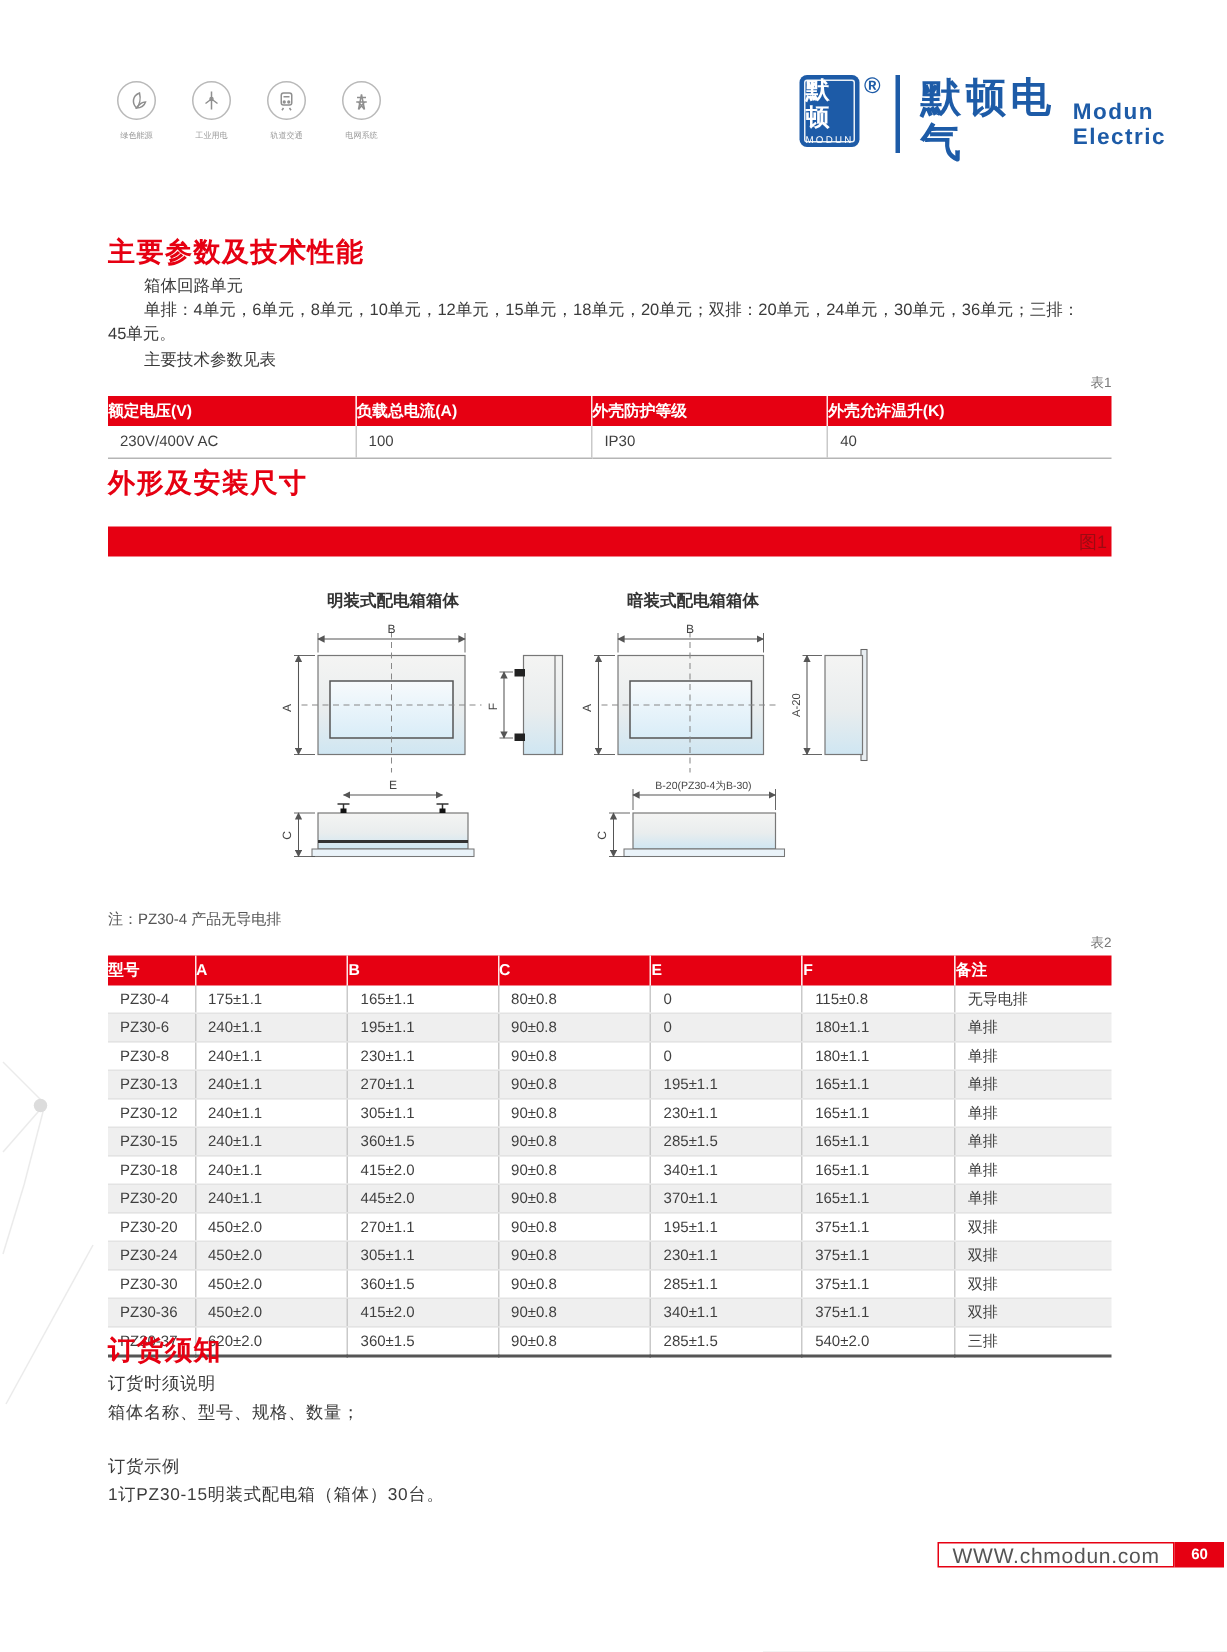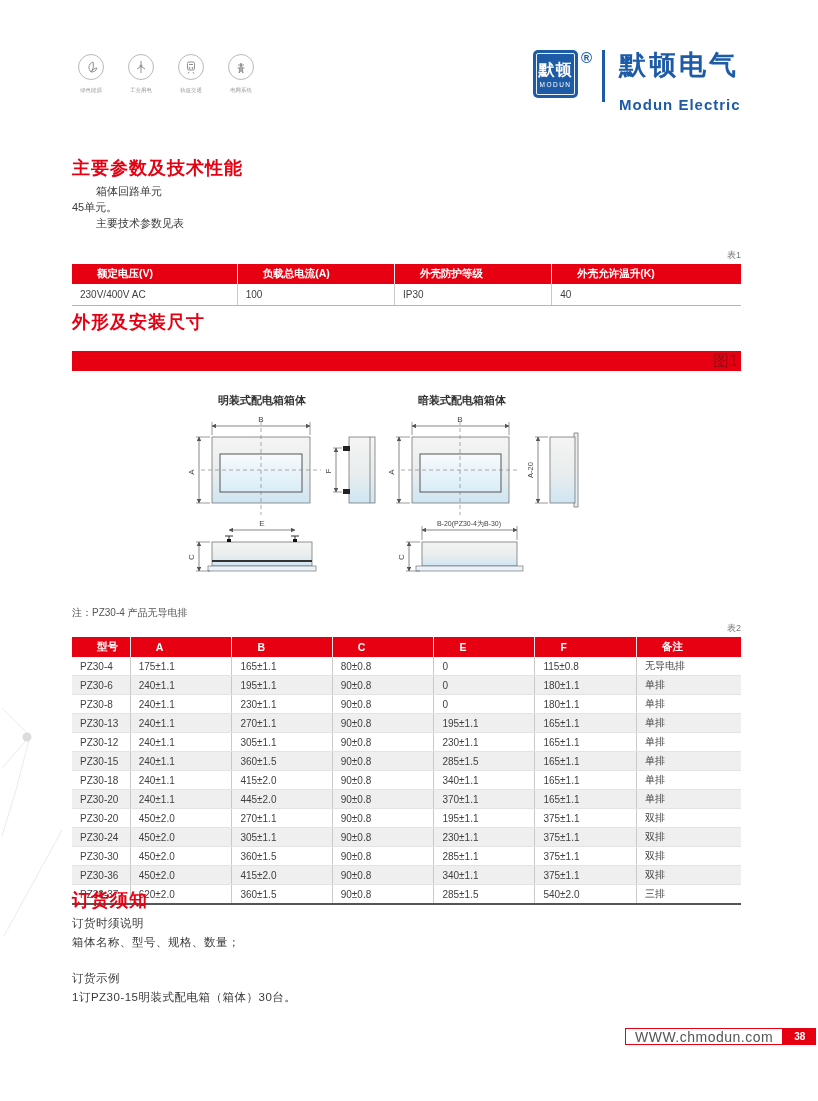--- a/index.html
+++ b/index.html
@@ -14,43 +14,43 @@
   .badge .blabel{margin-top:6px;font-size:6px;color:#9a9a9a;white-space:nowrap;transform:scale(.9);}
   .logo{position:absolute;left:533px;top:50px;display:flex;align-items:flex-start;}
   .seal{width:45px;height:48px;background:#1d5ba7;border-radius:5px;box-sizing:border-box;
         padding:3px;display:flex;}
   .seal-inner{flex:1;border:1px solid rgba(255,255,255,.9);border-radius:2px;display:flex;
         flex-direction:column;align-items:center;justify-content:center;color:#fff;}
   .seal-cn{font-size:16px;font-weight:bold;letter-spacing:1px;line-height:18px;}
   .seal-en{font-size:6.5px;letter-spacing:1.5px;margin-top:2px;}
   .rmark{color:#1d5ba7;font-size:15px;font-weight:bold;margin:0 6px 0 3px;line-height:15px;}
   .vdiv{width:3px;height:52px;background:#1d5ba7;margin:0 14px 0 4px;}
-  .brand{display:flex;flex-direction:column;}
+  .brand{display:flex;flex-direction:row;}
   .brand-cn{font-size:27px;font-weight:bold;color:#1d5ba7;letter-spacing:3px;line-height:30px;}
   .brand-en{font-size:15px;font-weight:bold;color:#1d5ba7;letter-spacing:1px;margin-top:16px;}
   
   .sec-title{position:absolute;left:72px;font-size:18px;font-weight:bold;color:#e60012;letter-spacing:1px;}
   .s1-para{position:absolute;left:72px;top:183px;width:669px;font-size:11px;line-height:16.2px;color:#3a3a3a;}
   .indent{padding-left:24px;}
   .tbl-label{position:absolute;left:72px;width:669px;text-align:right;font-size:9px;color:#777;}
   
   table{border-collapse:collapse;table-layout:fixed;position:absolute;left:72px;width:669px;}
   th{background:#e60012;color:#fff;font-size:10.5px;font-weight:bold;text-align:left;
-     padding:3px 0 3px 25px;height:12px;}
+     padding:3px 0 3px 0;height:12px;}
   th+th{border-left:1px solid rgba(255,255,255,.9);}
   td{font-size:10px;color:#3f3f3f;padding:2px 0 2px 8px;border-bottom:1px solid #e3e3e3;}
   td+td{border-left:1px solid #c9c9c9;}
   .t1 td{padding-top:5px;padding-bottom:5px;border-bottom:1px solid #b5b5b5;}
   .t2{border-bottom:2px solid #555;}
   .t2 tbody tr:nth-child(even) td{background:#efefef;}
   .t2 td{height:11px;}
   
   .redbar{position:absolute;left:72px;top:351px;width:669px;height:20px;background:#e60012;
           display:flex;align-items:center;justify-content:flex-end;}
-  .figlabel{font-size:16px;color:#9c0a12;padding-right:3px;}
+  .figlabel{font-size:12px;color:#9c0a12;padding-right:3px;}
   .diagram{position:absolute;left:72px;top:390px;}
   .note{position:absolute;left:72px;top:606px;font-size:10px;color:#555;}
   
   .s3-body{position:absolute;left:72px;top:914px;font-size:11.5px;line-height:18.5px;color:#3a3a3a;letter-spacing:.5px;}
   .gap-top{margin-top:18px;}
   
   .footer{position:absolute;left:625px;top:1028px;height:17px;display:flex;}
   .site{box-sizing:border-box;border:1px solid #e60012;background:#fff;display:flex;align-items:center;
         padding:0 9px;font-size:14px;color:#555;letter-spacing:.5px;}
   .pageno{width:33px;background:#e60012;color:#fff;display:flex;align-items:center;justify-content:center;
@@ -114,20 +114,21 @@
     <div class="vdiv"></div>
     <div class="brand">
       <span class="brand-cn">默顿电气</span>
       <span class="brand-en">Modun Electric</span>
     </div>
   </div>
 
   <div class="sec-title" style="top:156px;">主要参数及技术性能</div>
   <div class="s1-para">
     <div class="indent">箱体回路单元</div>
+    <div class="indent">单排：4单元，6单元，8单元，10单元，12单元，15单元，18单元，20单元；双排：20单元，24单元，30单元，36单元；三排：</div>
     <div>45单元。</div>
     <div class="indent">主要技术参数见表</div>
   </div>
   <div class="tbl-label" style="top:249px;">表1</div>
 
   <table class="t1" style="top:264px;">
     <colgroup>
         <col style="width:24.7%">
         <col style="width:23.5%">
         <col style="width:23.5%">
@@ -419,21 +420,21 @@
   <div class="sec-title" style="top:888px;">订货须知</div>
   <div class="s3-body">
     <div>订货时须说明</div>
     <div>箱体名称、型号、规格、数量；</div>
     <div class="gap-top">订货示例</div>
     <div>1订PZ30-15明装式配电箱（箱体）30台。</div>
   </div>
 
   <div class="footer">
     <div class="site">WWW.chmodun.com</div>
-    <div class="pageno">38</div>
+    <div class="pageno">60</div>
   </div>
 
   <svg class="watermark" width="70" height="310" viewBox="0 0 70 310">
     <g stroke="#ebebeb" stroke-width="1" fill="none">
       <line x1="2" y1="68" x2="30" y2="96"></line>
       <line x1="30" y1="96" x2="2" y2="128"></line>
       <line x1="30" y1="96" x2="16" y2="150"></line>
       <line x1="16" y1="150" x2="2" y2="196"></line>
       <line x1="62" y1="190" x2="4" y2="296"></line>
     </g>

